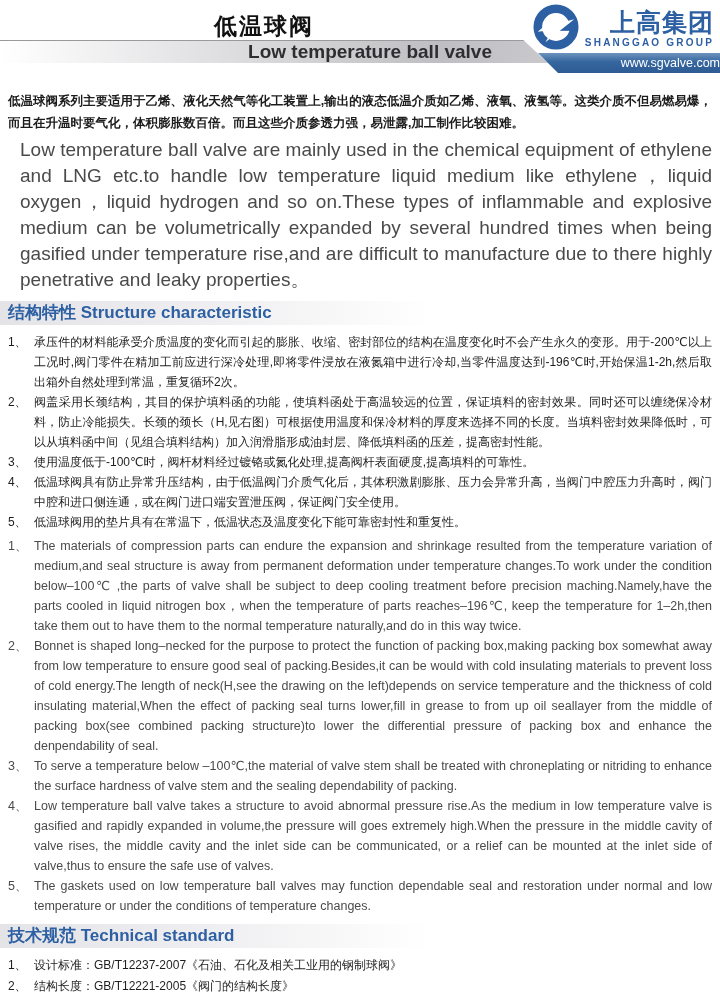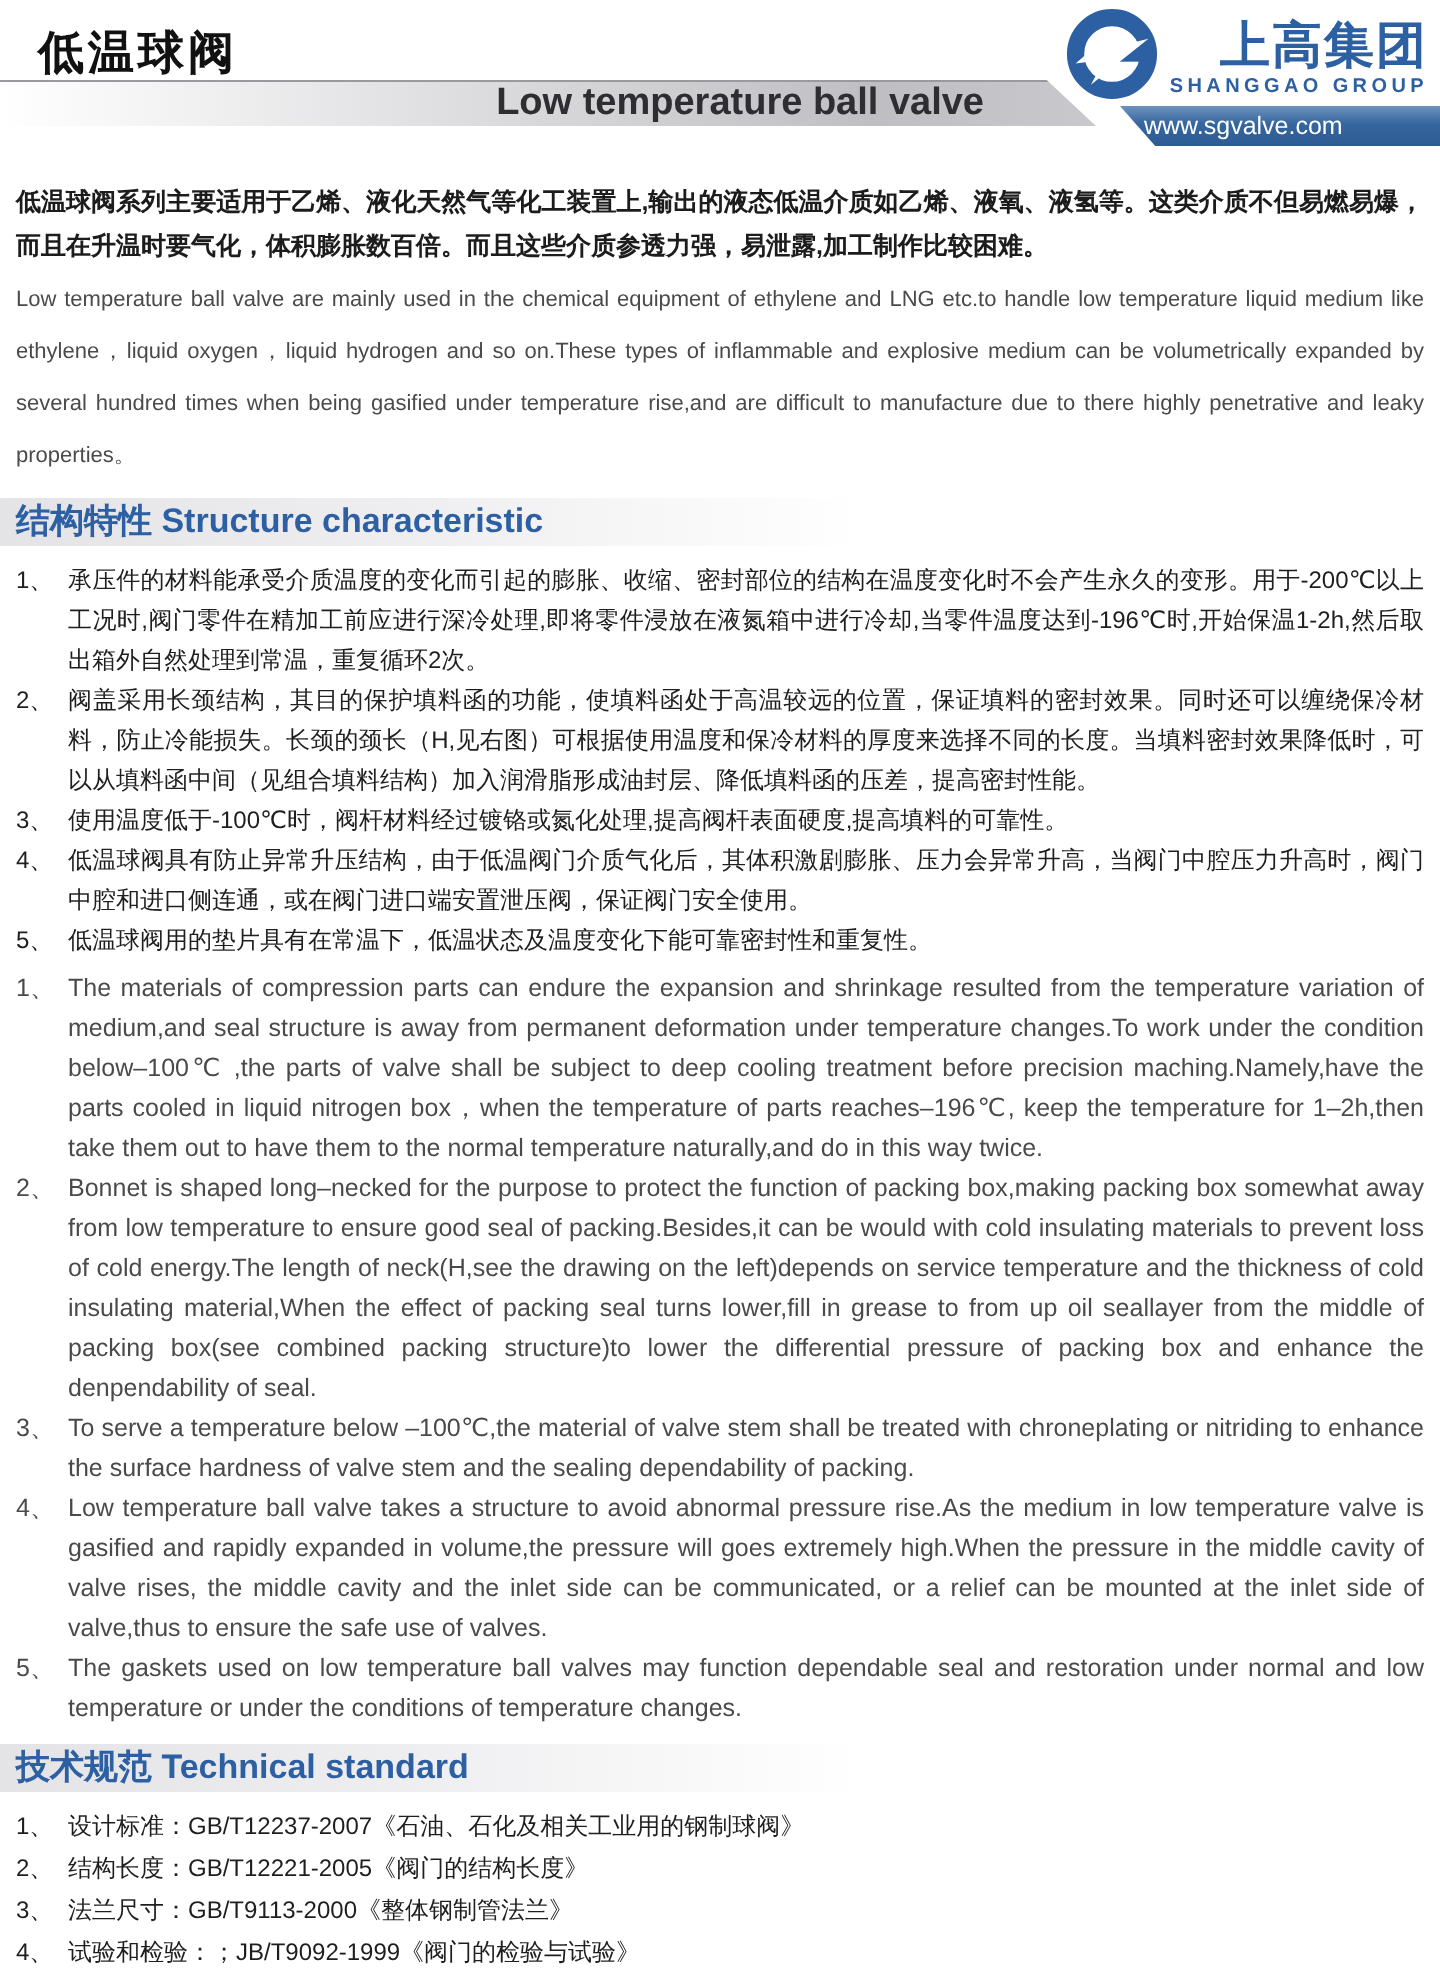--- a/index.html
+++ b/index.html
@@ -4,54 +4,54 @@
 <style>
   html,body{margin:0;padding:0;background:#fff;}
   body{
     width:720px;height:993px;overflow:hidden;
     font-family:"Liberation Sans","DejaVu Sans",sans-serif;
     color:#222;position:relative;
   }
   
   .header{position:relative;height:88px;}
   .title-cn{
-    position:absolute;top:11px;left:0;width:528px;text-align:left;
-    font-size:23px;font-weight:bold;color:#111;letter-spacing:2px;padding-left:19px;
+    position:absolute;top:11px;left:0;width:528px;text-align:center;
+    font-size:23px;font-weight:bold;color:#111;letter-spacing:2px;
   }
   .gray-bar{
     position:absolute;top:40px;left:0;width:548px;height:23px;
     background:linear-gradient(to right,#ffffff 0%,#e3e3e5 35%,#bfbfc3 80%,#c9c9cd 100%);
     clip-path:polygon(0 0,95.5% 0,100% 100%,0 100%);
     display:flex;align-items:center;justify-content:flex-end;
     padding-right:56px;box-sizing:border-box;
     border-top:1px solid #9a9a9e;
   }
   .title-en{font-size:19px;font-weight:bold;color:#2e2e32;}
   .logo{
     position:absolute;top:4px;right:6px;
     display:flex;align-items:center;gap:6px;
   }
   .logo-txt{display:flex;flex-direction:column;align-items:flex-end;line-height:1;}
   .logo-cn{font-size:25px;font-weight:bold;color:#2d5fa3;letter-spacing:1px;}
   .logo-en{font-size:10px;font-weight:bold;color:#2d5fa3;letter-spacing:2.2px;margin-top:3px;}
   .banner{
-    position:absolute;top:53px;left:560px;right:0;height:20px;
+    position:absolute;top:53px;left:538px;right:0;height:20px;
     background:linear-gradient(#6c93bd 0%,#35669e 45%,#2e5b94 100%);
     clip-path:polygon(0 0,100% 0,100% 100%,11% 100%);
-    display:flex;align-items:center;justify-content:flex-start;
+    display:flex;align-items:center;justify-content:flex-end;
     color:#fff;font-size:12.5px;padding-left:12px;box-sizing:border-box;
   }
   
   .content{padding:0 8px;}
   .para-cn{
     margin:2px 0 0 0;font-size:12.5px;line-height:22px;color:#1c1c1c;font-weight:600;
     text-align:justify;
   }
   .para-en{
-    margin:3px 0 0 0;font-size:11px;line-height:26px;color:#4a4a4a;
+    margin:3px 0 0 12px;font-size:19px;line-height:26px;color:#4a4a4a;
     text-align:justify;
   }
   .sec-head{
     margin:8px -8px 7px -8px;height:24px;line-height:24px;padding-left:8px;
     font-size:17px;font-weight:bold;color:#2d5fa3;
     background:linear-gradient(to right,#e4e4e7 0%,#efeff1 30%,#ffffff 60%);
   }
   .list{margin:0;}
   .li{display:flex;align-items:flex-start;}
   .li .num{flex:0 0 26px;}

